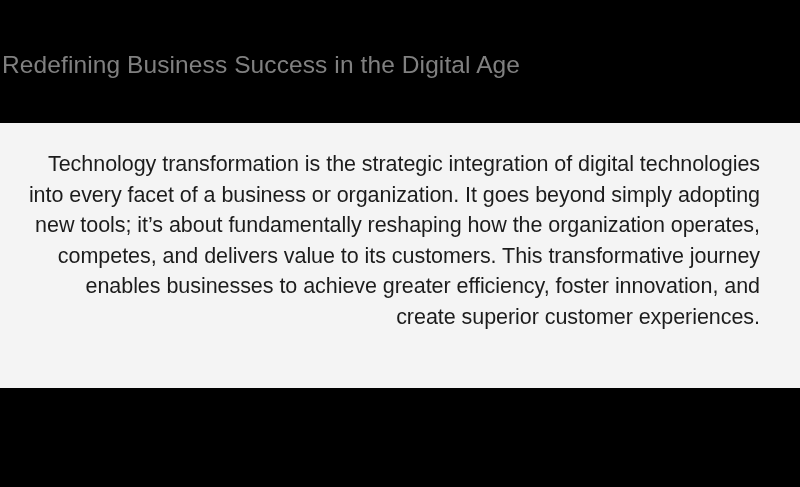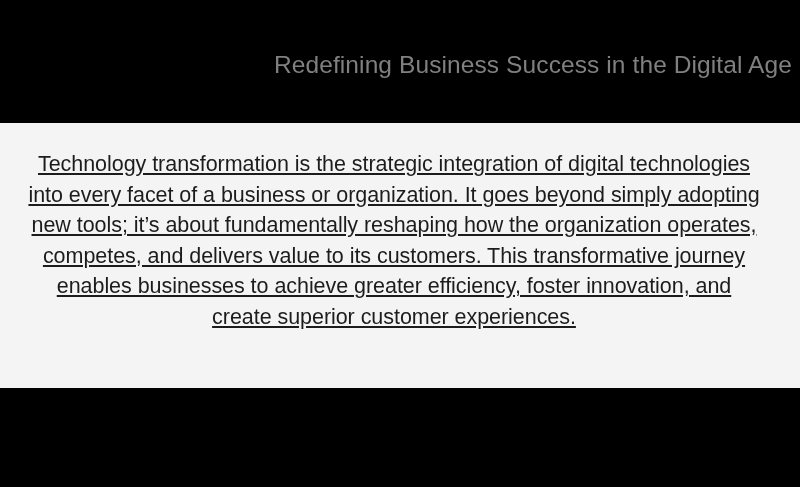--- a/index.html
+++ b/index.html
@@ -37,21 +37,20 @@
     top: 50px;
     width: 790px;
     margin: 0;
     font-family: "Liberation Sans", sans-serif;
     font-size: 24.5px;
     font-weight: 400;
     line-height: 30px;
     letter-spacing: 0.1px;
     color: #808080;
     white-space: nowrap;
-    text-align: right;
   }
 
   .content-card {
     position: absolute;
     left: 0;
     top: 123px;
     width: 800px;
     height: 265px;
     background: #f4f4f4;
     box-sizing: border-box;
@@ -61,23 +60,22 @@
     position: absolute;
     left: 28px;
     top: 26px;
     width: 732px;
     margin: 0;
     font-family: "Liberation Sans", sans-serif;
     font-size: 21.5px;
     font-weight: 400;
     line-height: 30.5px;
     color: #1c1c1c;
-    text-align: center;
+    text-align: right;
     letter-spacing: -0.05px;
-    text-decoration: underline;
   }
 
   .footer-band {
     position: absolute;
     left: 0;
     top: 388px;
     width: 800px;
     height: 99px;
     background: #000000;
   }

